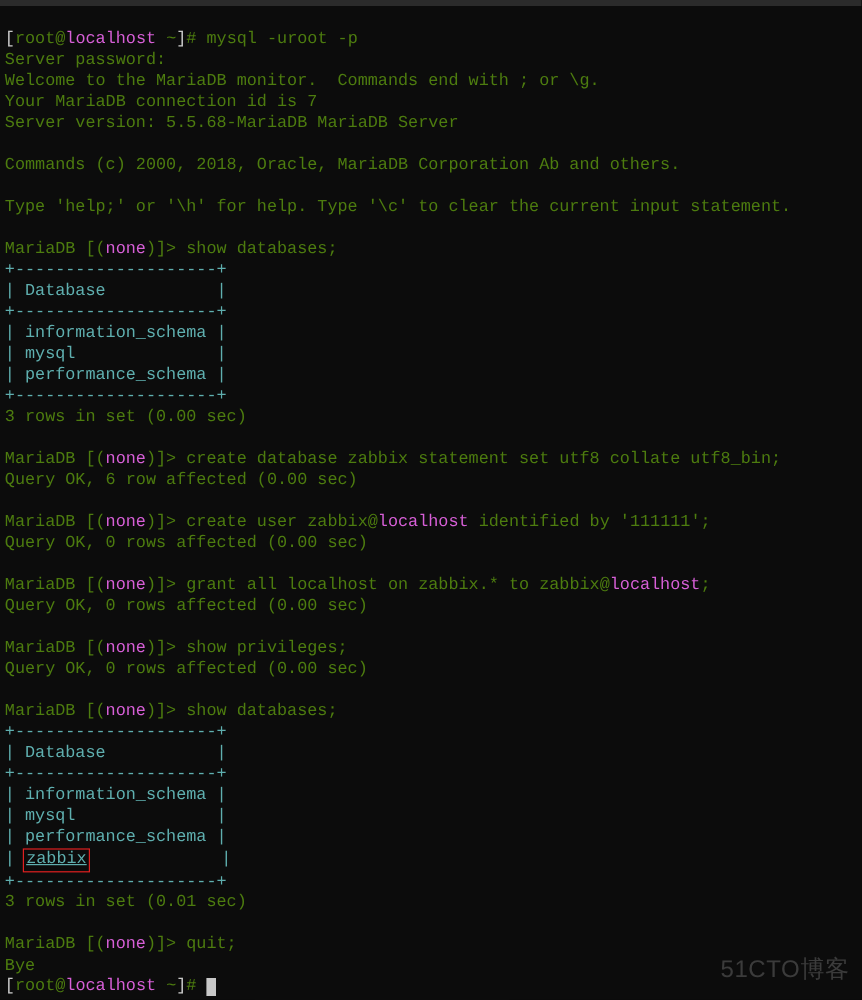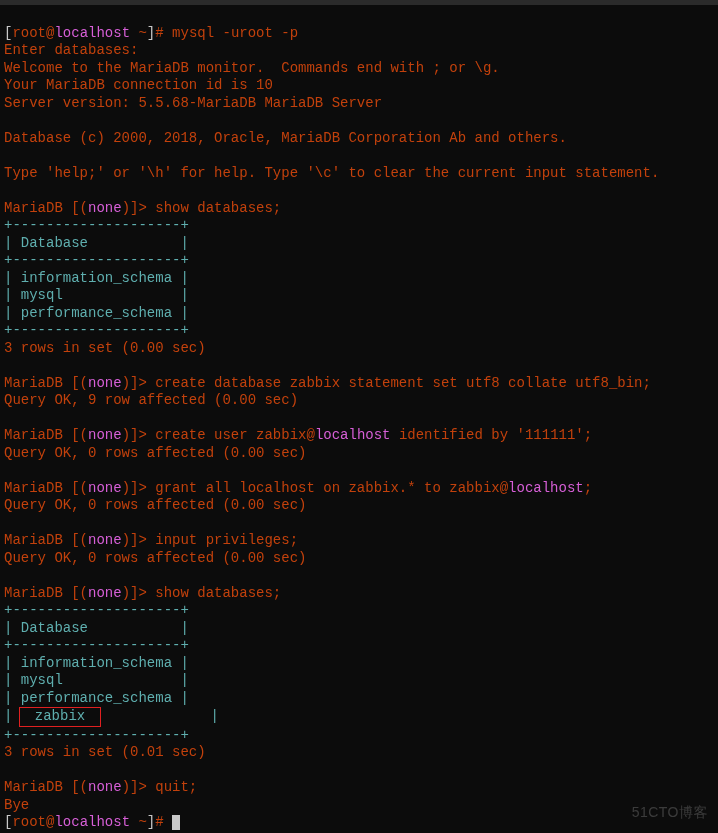--- a/index.html
+++ b/index.html
@@ -16,82 +16,83 @@
     position: relative;
   }
   .topbar {
     height: 5px;
     background: #2b2b2b;
   }
   .term {
     padding: 2px 4px;
     white-space: pre;
   }
-  .white { color: #c2410c; }
+  .white { color: #4d7c0f; }
   .magenta { color: #d75fd7; text-align: right; }
   .teal { color: #5fafaf; }
   .redbox {
     border: 1.5px solid #e02020;
     display: inline-block;
-    padding: 0 15px;
+    padding: 0 2px;
     margin-left: -2px;
+    text-decoration: underline;
   }
   .cursor {
     display: inline-block;
     width: 8px;
     height: 15px;
     background: #c8c8c8;
     vertical-align: text-bottom;
   }
   .watermark {
     position: absolute;
     right: 10px;
     bottom: 12px;
     color: rgba(200,200,200,0.25);
     font-family: sans-serif;
-    font-size: 14px;
+    font-size: 20px;
     letter-spacing: 0.5px;
   }
 </style>
 </head>
 <body>
 
 <div class="topbar"></div>
 
 <div class="term">
 <span><span>[</span><span class="white">root</span><span class="white">@</span><span class="magenta">localhost</span><span class="white"> ~</span><span>]</span><span class="white"># </span></span><span class="white">mysql -uroot -p</span>
-<span class="white">Enter databases:</span>
+<span class="white">Server password:</span>
 <span class="white">Welcome to the MariaDB monitor.  Commands end with ; or \g.</span>
-<span class="white">Your MariaDB connection id is 10</span>
+<span class="white">Your MariaDB connection id is 7</span>
 <span class="white">Server version: 5.5.68-MariaDB MariaDB Server</span>
 
-<span class="white">Database (c) 2000, 2018, Oracle, MariaDB Corporation Ab and others.</span>
+<span class="white">Commands (c) 2000, 2018, Oracle, MariaDB Corporation Ab and others.</span>
 
 <span class="white">Type 'help;' or '\h' for help. Type '\c' to clear the current input statement.</span>
 
 <span><span class="white">MariaDB [(</span><span class="magenta">none</span><span class="white">)]&gt; </span></span><span class="white">show databases;</span>
 <span class="teal">+--------------------+</span>
 <span class="teal">| Database           |</span>
 <span class="teal">+--------------------+</span>
 <span class="teal">| information_schema |</span>
 <span class="teal">| mysql              |</span>
 <span class="teal">| performance_schema |</span>
 <span class="teal">+--------------------+</span>
 <span class="white">3 rows in set (0.00 sec)</span>
 
 <span><span class="white">MariaDB [(</span><span class="magenta">none</span><span class="white">)]&gt; </span></span><span class="white">create database zabbix statement set utf8 collate utf8_bin;</span>
-<span class="white">Query OK, 9 row affected (0.00 sec)</span>
+<span class="white">Query OK, 6 row affected (0.00 sec)</span>
 
 <span><span class="white">MariaDB [(</span><span class="magenta">none</span><span class="white">)]&gt; </span></span><span><span class="white">create user zabbix@</span><span class="magenta">localhost</span><span class="white"> identified by '111111';</span></span>
 <span class="white">Query OK, 0 rows affected (0.00 sec)</span>
 
 <span><span class="white">MariaDB [(</span><span class="magenta">none</span><span class="white">)]&gt; </span></span><span><span class="white">grant all localhost on zabbix.* to zabbix@</span><span class="magenta">localhost</span><span class="white">;</span></span>
 <span class="white">Query OK, 0 rows affected (0.00 sec)</span>
 
-<span><span class="white">MariaDB [(</span><span class="magenta">none</span><span class="white">)]&gt; </span></span><span class="white">input privileges;</span>
+<span><span class="white">MariaDB [(</span><span class="magenta">none</span><span class="white">)]&gt; </span></span><span class="white">show privileges;</span>
 <span class="white">Query OK, 0 rows affected (0.00 sec)</span>
 
 <span><span class="white">MariaDB [(</span><span class="magenta">none</span><span class="white">)]&gt; </span></span><span class="white">show databases;</span>
 <span class="teal">+--------------------+</span>
 <span class="teal">| Database           |</span>
 <span class="teal">+--------------------+</span>
 <span class="teal">| information_schema |</span>
 <span class="teal">| mysql              |</span>
 <span class="teal">| performance_schema |</span>
 <span class="teal"><span>| </span><span class="redbox">zabbix</span><span>             |</span></span>

